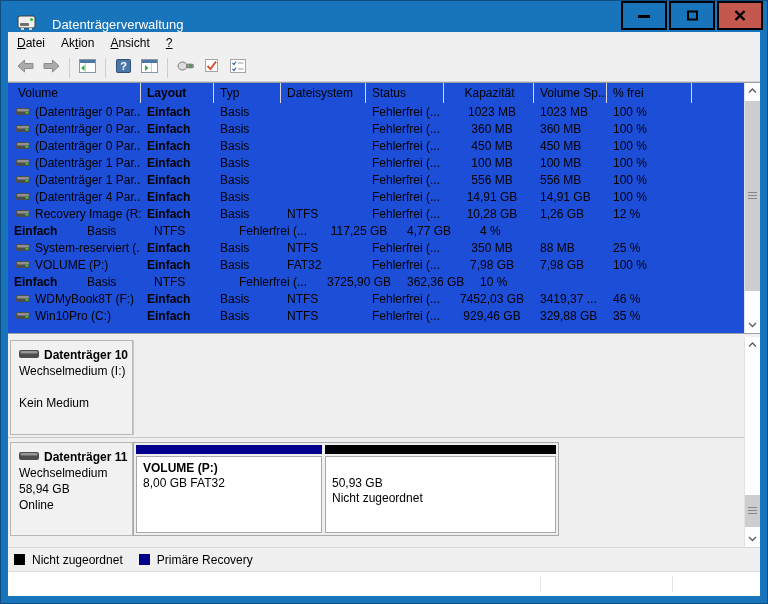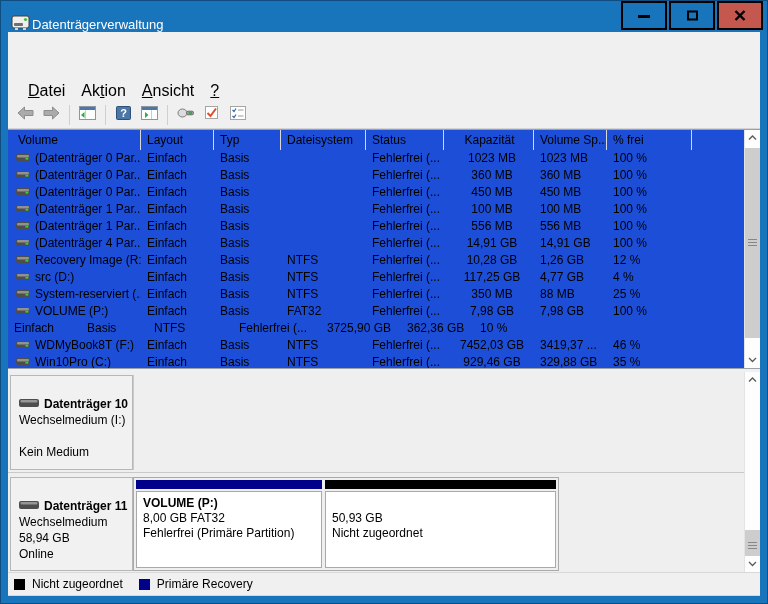--- a/index.html
+++ b/index.html
@@ -1,50 +1,50 @@
 <!DOCTYPE html>
 <html><head>
 <meta charset="utf-8">
 <style>
   * { box-sizing: border-box; margin: 0; padding: 0; }
   body { background:#555; font-family:"Liberation Sans", sans-serif; }
   .window { position:relative; width:768px; height:604px; background:#1874bb;
             box-shadow: inset 0 0 0 1px #0f4d80; overflow:hidden; }
 
   
-  .titlebar { height:48px; display:flex; align-items:center; gap:2px; padding-left:11px;
-              color:#fff; font-size:13px; }
+  .titlebar { height:48px; display:flex; align-items:center; gap:16px; padding-left:11px;
+              color:#fff; font-size:13px;margin-left:6px; }
   .caption { position:absolute; top:1px; right:5px; display:flex; gap:2px; }
   .cbtn { width:46px; height:29px; border:2px solid #000; display:flex; align-items:center;
           justify-content:center; background:#1874bb; cursor:default; }
   .cbtn.close { background:#c4574e; }
 
   
   .client { position:absolute; left:8px; top:32px; width:752px; height:564px;
             background:#f0f0f0; display:flex; flex-direction:column; }
 
-  .menubar { height:22px; display:flex; align-items:center; padding-left:12px; font-size:16px; color:#000;margin-top:48px; }
+  .menubar { height:22px; display:flex; align-items:center; padding-left:1px; font-size:12px; color:#000; }
   .menu-item { padding:3px 8px; }
 
   .toolbar { height:28px; display:flex; align-items:center; padding-left:6px; gap:3px;
              border-bottom:1px solid #d4d4d4; }
   .tbtn { width:23px; height:22px; display:flex; align-items:center; justify-content:center; }
   .tsep { width:1px; height:20px; background:#cfcfcf; margin:0 3px; }
 
   
   .top-pane { height:252px; background:#1d4ed8; position:relative; border:1px solid #9aa0a6; border-left:none; border-right:none; }
   .vtable { position:absolute; left:0; top:0; right:16px; bottom:0; overflow:hidden; }
   .vhead { display:flex; height:20px; }
   .vh { font-size:12px; padding:3px 4px 0 6px; border-right:1px solid #d9d9d9; color:#000;
         white-space:nowrap; overflow:hidden; }
   .vh.c0 { padding-left:10px; }
   .vrow { display:flex; height:17px; align-items:center; font-size:12px; color:#000; }
   .vc { padding-left:6px; white-space:nowrap; overflow:hidden; flex-shrink:0; }
   .vc.c0 { display:flex; align-items:center; gap:5px; padding-left:8px; }
-  .c0{width:133px;} .c1{width:73px;} .c2{width:67px;} .c3{width:85px;}
+  .c0{width:133px;} .c1{width:73px;font-weight:bold;} .c2{width:67px;} .c3{width:85px;}
   .c4{width:78px;} .c5{width:90px;text-align:center;} .c6{width:73px;} .c7{width:85px;} .c8{flex:1; border-right:none;}
 
   
   .sb { position:absolute; right:0; top:0; bottom:0; width:16px; background:#fbfbfb;
         border-left:1px solid #e3e3e3; }
   .sb .btn { position:absolute; left:0; right:0; height:16px; display:flex; align-items:center;
              justify-content:center; background:#fdfdfd; }
   .sb .btn.up { top:0; } .sb .btn.down { bottom:0; }
   .sb .track { position:absolute; top:16px; bottom:16px; left:0; right:0; background:#fdfdfd; }
   .sb .thumb { position:absolute; left:0; right:0; background:#cdcdcd; display:flex;
@@ -54,21 +54,21 @@
 
   
   .splitter { height:3px; background:#f0f0f0; }
   .bottom-pane { height:210px; position:relative; background:#efefef; }
   .disk-area { position:absolute; left:0; top:0; right:16px; bottom:0; }
   .disk-row { position:absolute; left:2px; right:2px; }
   .disk-row.r0 { top:3px; height:95px; }
   .disk-row.r1 { top:105px; height:94px; }
   .disk-sep { position:absolute; left:0; right:0; top:100px; height:1px; background:#c9c9c9; }
   .disk-cell { position:absolute; left:0; top:0; width:123px; height:100%; background:#f1f1f1;
-               border:1px solid #b7b7b7; padding:20px 4px 4px 8px; font-size:12px; line-height:16px; color:#000; }
+               border:1px solid #b7b7b7; padding:6px 4px 4px 8px; font-size:12px; line-height:16px; color:#000; }
   .disk-title { font-weight:bold; display:flex; align-items:center; gap:5px; white-space:nowrap; }
   .disk-line { white-space:nowrap; min-height:16px; }
   .graph-box { position:absolute; left:123px; top:0; width:426px; height:100%;
                border:1px solid #a9a9a9; padding:2px; display:flex; gap:3px; background:#efefef; }
   .graph-empty { position:absolute; left:123px; top:0; right:0; height:100%;
                  border-left:1px solid #c9c9c9; }
   .partition { display:flex; flex-direction:column; }
   .partition.first { width:186px; flex:0 0 186px; }
   .partition.rest { flex:1 1 auto; }
   .pbar { height:9px; margin-bottom:2px; }
@@ -323,28 +323,20 @@
               <div class="vc c1">Einfach</div>
               <div class="vc c2">Basis</div>
               <div class="vc c3">NTFS</div>
               <div class="vc c4">Fehlerfrei (...</div>
               <div class="vc c5">10,28 GB</div>
               <div class="vc c6">1,26 GB</div>
               <div class="vc c7">12 %</div>
               <div class="vc c8"></div>
             </div>
             <div class="vrow">
-              <div class="vc c0">
-                <span><svg width="14" height="9" viewBox="0 0 14 9">
-                    <rect x="0" y="1" width="14" height="7" rx="2" fill="#4d4d4d"></rect>
-                    <rect x="1" y="2" width="12" height="2.4" rx="1" fill="#919191"></rect>
-                    <rect x="9.5" y="4.8" width="2.8" height="1.8" fill="#35d435"></rect>
-                  </svg></span>
-                <span>src (D:)</span>
-              </div>
               <div class="vc c1">Einfach</div>
               <div class="vc c2">Basis</div>
               <div class="vc c3">NTFS</div>
               <div class="vc c4">Fehlerfrei (...</div>
               <div class="vc c5">117,25 GB</div>
               <div class="vc c6">4,77 GB</div>
               <div class="vc c7">4 %</div>
               <div class="vc c8"></div>
             </div>
             <div class="vrow">
@@ -482,21 +474,20 @@
               <div class="disk-line">Wechselmedium</div>
               <div class="disk-line">58,94 GB</div>
               <div class="disk-line">Online</div>
             </div>
             <div class="graph-box">
               <div class="partition first">
                 <div class="pbar" style="background: rgb(0, 0, 139);"></div>
                 <div class="pbody">
                   <div class="pname">VOLUME  (P:)</div>
                   <div>8,00 GB FAT32</div>
-                  <div>Fehlerfrei (Primäre Partition)</div>
                 </div>
               </div>
               <div class="partition rest unalloc">
                 <div class="pbar" style="background: rgb(0, 0, 0);"></div>
                 <div class="pbody">
                   <div>50,93 GB</div>
                   <div>Nicht zugeordnet</div>
                 </div>
               </div>
             </div>

